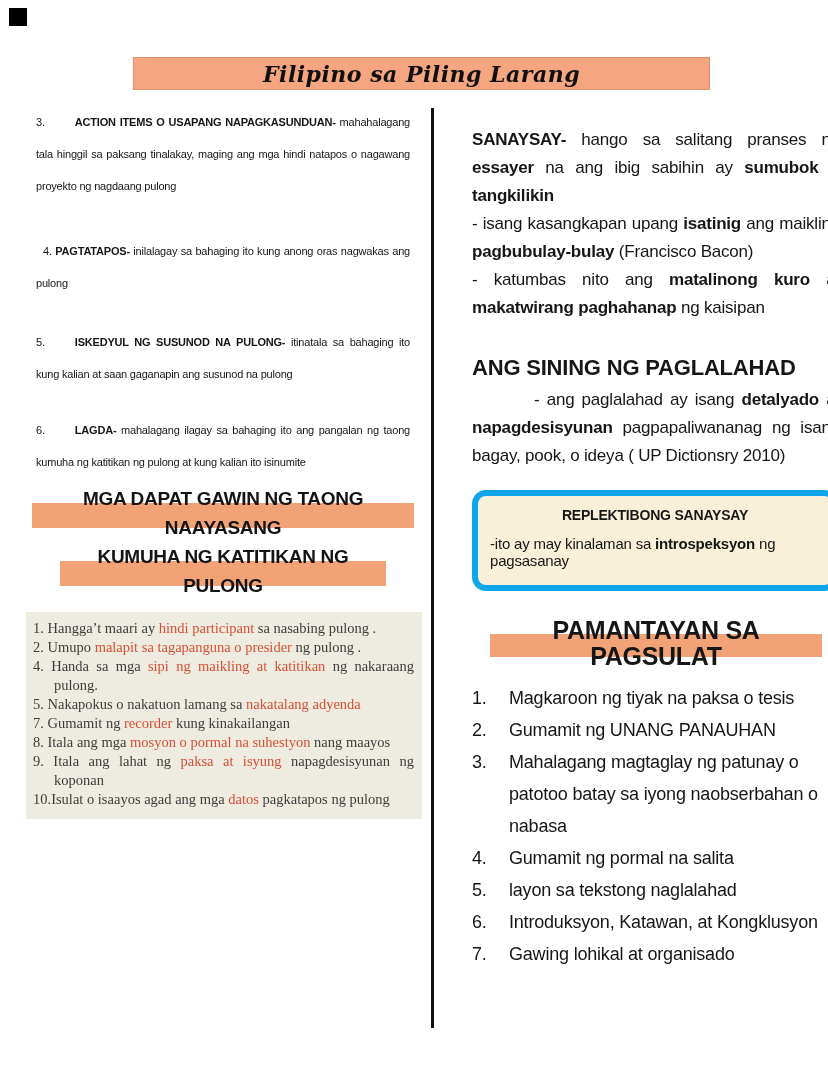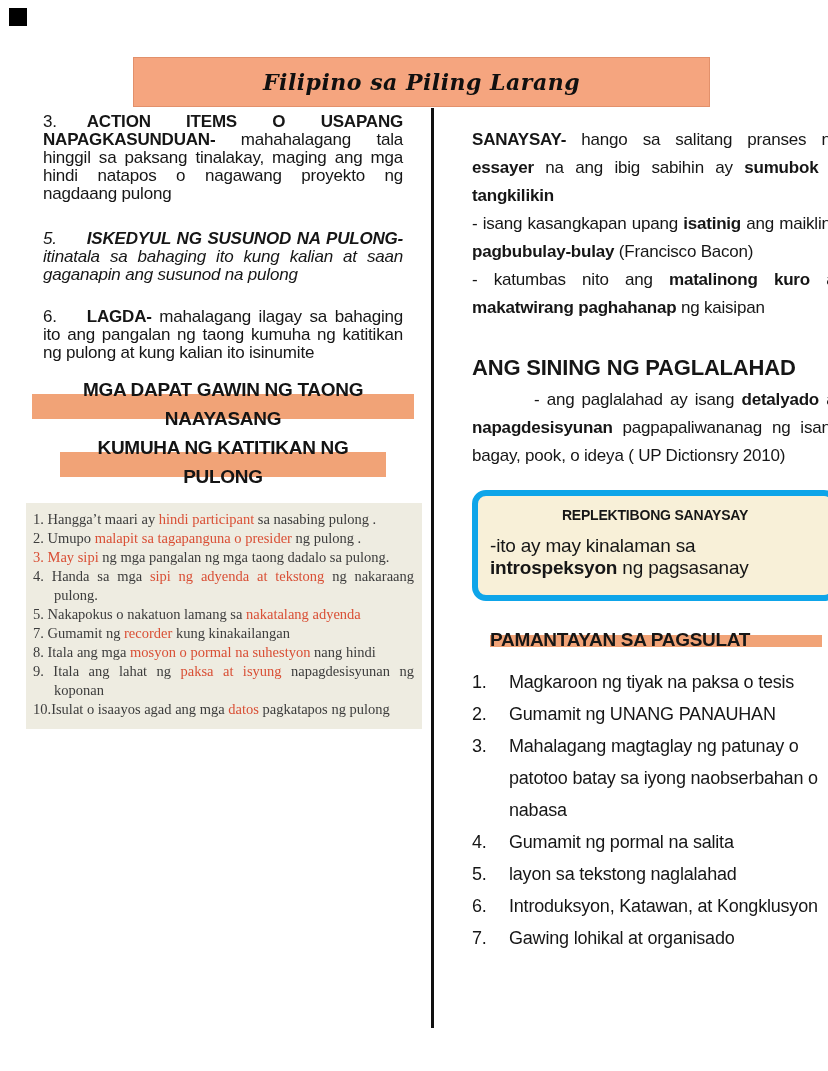--- a/index.html
+++ b/index.html
@@ -1,61 +1,61 @@
 <!DOCTYPE html>
 <html><head>
 <meta charset="utf-8">
 <style>
   html,body{margin:0;padding:0;background:#ffffff;}
   .page{position:relative;width:828px;height:1071px;background:#ffffff;overflow:hidden;
         font-family:"Liberation Sans",sans-serif;color:#161616;}
 
   .corner-square{position:absolute;left:9px;top:8px;width:18px;height:18px;background:#000;}
 
-  .banner{position:absolute;left:133px;top:57px;width:577px;height:50px;
+  .banner{position:absolute;left:133px;top:57px;width:577px;height:33px;
           background:#f5a57f;border:1px solid #e2906b;
           display:flex;align-items:center;justify-content:center;box-sizing:border-box;}
   .banner-title{font-family:"DejaVu Serif",serif;font-style:italic;font-weight:bold;
                 font-size:22px;color:#101010;letter-spacing:.5px;}
 
   .divider{position:absolute;left:431px;top:108px;width:3px;height:920px;background:#101010;}
 
   .col-left{position:absolute;left:30px;top:100px;width:386px;}
   .col-right{position:absolute;left:472px;top:126px;width:368px;}
 
-  .para{margin:13px;font-size:17px;line-height:18px;text-align:justify;letter-spacing:-0.2px;}
+  .para{margin:6px;font-size:11px;line-height:32px;text-align:justify;letter-spacing:-0.2px;}
   .b{font-weight:bold;}
   .red{color:#d94f35;}
   .tab{margin-right:30px;}
   .indent7{text-indent:7px;}
   .mt12{margin-top:12px;}
-  .mt24{margin-top:24px;} .mt26{} .mt27{margin-top:27px;font-style:italic;}
+  .mt24{margin-top:24px;} .mt26{} .mt27{margin-top:27px;}
   .mt32{margin-top:32px;} .mt33{margin-top:33px;}
 
   .lheading{font-weight:bold;font-size:19px;line-height:29px;text-align:center;
             letter-spacing:-0.3px;color:#141414;}
   .stripe{background:linear-gradient(to bottom,transparent 32%,#f1a377 32%,#f1a377 76%,transparent 76%);}
   .s1{margin:0 2px;}
   .s2{margin:0 30px;}
 
   .mlist{background:#eeece1;padding:7px 8px 10px 7px;margin-left:-4px;margin-right:-6px;
          font-family:Liberation Serif, serif;font-size:14.5px;line-height:19px;color:#3c3c3c;}
   .li{text-align:justify;padding-left:21px;text-indent:-21px;}
 
   .rblock p{margin:0;font-size:17px;line-height:28px;text-align:justify;letter-spacing:-0.2px;}
   .rheading{font-weight:bold;font-size:22px;line-height:28px;letter-spacing:-0.2px;}
   .rpara{margin:4px 0 0 0;font-size:17px;line-height:28px;text-align:justify;
          text-indent:62px;letter-spacing:-0.2px;}
 
   .callout{margin-top:20px;background:#f8f0d8;border:6px solid #0ea5e9;border-radius:14px;
            padding:11px 12px 16px 12px;box-sizing:border-box;width:366px;}
   .callout-title{font-weight:bold;font-size:14px;text-align:center;letter-spacing:-0.2px;}
-  .callout-body{margin-top:12px;font-size:19px;letter-spacing:-0.2px;}
+  .callout-body{margin-top:12px;font-size:15px;letter-spacing:-0.2px;}
 
-  .rheading2{font-weight:bold;font-size:19px;line-height:26px;
+  .rheading2{font-weight:bold;font-size:25px;line-height:26px;text-align:center;
              letter-spacing:-0.3px;margin:26px 18px 0 18px;}
 
   .rlist{margin-top:13px;}
   .rli{display:flex;font-size:18px;line-height:32px;letter-spacing:-0.2px;}
   .rli .num{flex:0 0 37px;}
   .rli .txt{flex:1;}
 </style>
 </head>
 <body>
 
@@ -64,36 +64,36 @@
   <div class="corner-square"></div>
 
   <div class="banner">
     <span class="banner-title">Filipino sa Piling Larang</span>
   </div>
 
   <div class="divider"></div>
 
   <div class="col-left">
     <p class="para"><span class="tab">3.</span><span class="b">ACTION ITEMS O USAPANG NAPAGKASUNDUAN-</span><span> mahahalagang tala hinggil sa paksang tinalakay, maging ang mga hindi natapos o nagawang proyekto ng nagdaang pulong</span></p>
+    <p class="para mt33 indent7"><span>4. </span><span class="b">PAGTATAPOS-</span><span> inilalagay sa bahaging ito kung anong oras nagwakas ang pulong</span></p>
     <p class="para mt27"><span class="tab">5.</span><span class="b">ISKEDYUL NG SUSUNOD NA PULONG-</span><span> itinatala sa bahaging ito kung kalian at saan gaganapin ang susunod na pulong</span></p>
     <p class="para mt24"><span class="tab">6.</span><span class="b">LAGDA-</span><span> mahalagang ilagay sa bahaging ito ang pangalan ng taong kumuha ng katitikan ng pulong at kung kalian ito isinumite</span></p>
 
     <div class="lheading mt26">
       <div class="stripe s1">MGA DAPAT GAWIN NG TAONG NAAYASANG</div>
       <div class="stripe s2">KUMUHA NG KATITIKAN NG PULONG</div>
     </div>
 
     <div class="mlist mt12">
       <div class="li"><span>1. Hangga’t maari ay </span><span class="red">hindi participant</span><span> sa nasabing pulong .</span></div>
       <div class="li"><span>2. Umupo </span><span class="red">malapit sa tagapanguna o presider</span><span> ng pulong .</span></div>
-      <div class="li"><span class="red">3. May sipi</span><span> ng mga pangalan ng mga taong dadalo sa pulong.</span></div>
-      <div class="li"><span>4. Handa sa mga </span><span class="red">sipi ng adyenda at tekstong</span><span> ng nakaraang pulong.</span></div>
+      <div class="li"><span>4. Handa sa mga </span><span class="red">sipi ng maikling at katitikan</span><span> ng nakaraang pulong.</span></div>
       <div class="li"><span>5. Nakapokus o nakatuon lamang sa </span><span class="red">nakatalang adyenda</span></div>
       <div class="li"><span>7. Gumamit ng </span><span class="red">recorder</span><span> kung kinakailangan</span></div>
-      <div class="li"><span>8. Itala ang mga </span><span class="red">mosyon o pormal na suhestyon</span><span> nang hindi</span></div>
+      <div class="li"><span>8. Itala ang mga </span><span class="red">mosyon o pormal na suhestyon</span><span> nang maayos</span></div>
       <div class="li"><span>9. Itala ang lahat ng </span><span class="red">paksa at isyung</span><span> napagdesisyunan ng koponan</span></div>
       <div class="li"><span>10.Isulat o isaayos agad ang mga </span><span class="red">datos</span><span> pagkatapos ng pulong</span></div>
     </div>
   </div>
 
   <div class="col-right">
     <div class="rblock">
       <p><span class="b">SANAYSAY-</span><span> hango sa salitang pranses na </span><span class="b">essayer</span><span>  na ang ibig sabihin ay </span><span class="b">sumubok o tangkilikin</span></p>
       <p><span>- isang kasangkapan upang </span><span class="b">isatinig</span><span>  ang maikling </span><span class="b">pagbubulay-bulay</span><span> (Francisco Bacon)</span></p>
       <p><span>- katumbas nito ang </span><span class="b">matalinong kuro</span><span>  at </span><span class="b">makatwirang paghahanap</span><span> ng kaisipan</span></p>

